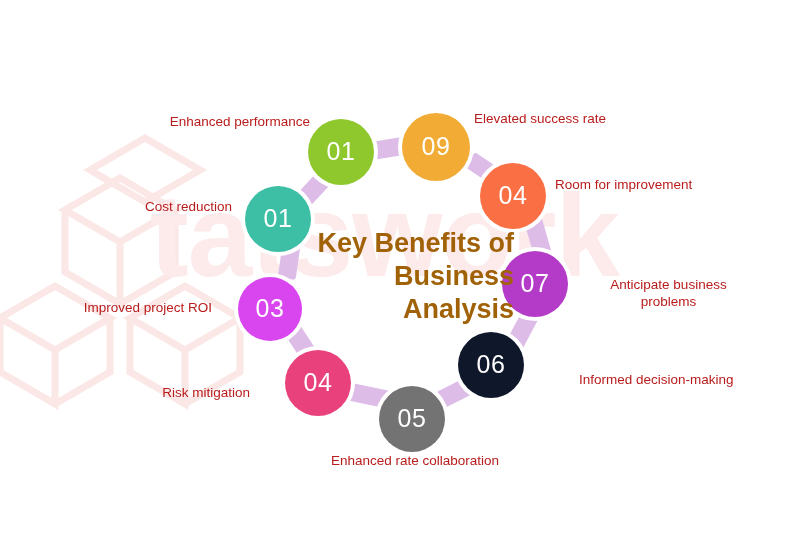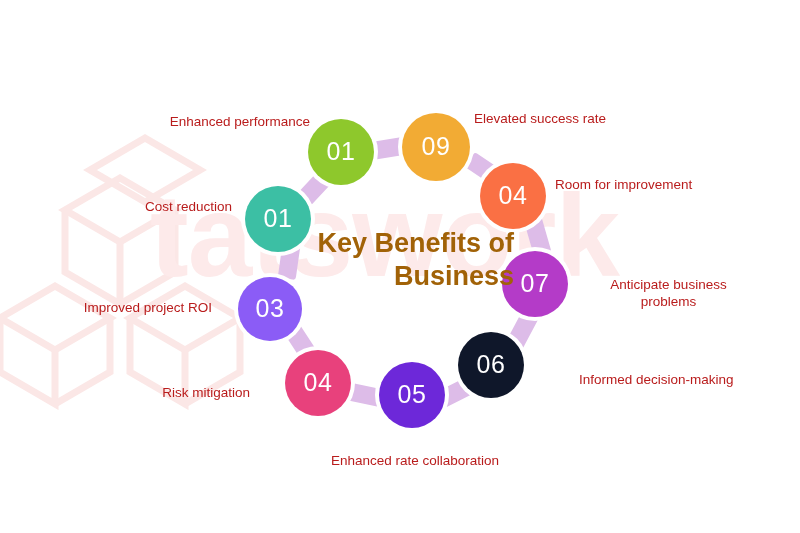--- a/index.html
+++ b/index.html
@@ -139,27 +139,27 @@
       <div class="connector" style="left: 296px; top: 175px; width: 45px; height: 18px; background: rgb(221, 188, 232); transform: rotate(313deg); transform-origin: center center;"></div>
     </div>
 
   <div id="nodes">
       <div class="node" style="left: 308px; top: 119px; width: 66px; height: 66px; background: rgb(142, 200, 44);">
         <span class="node-num">01</span>
       </div>
       <div class="node" style="left: 245px; top: 186px; width: 66px; height: 66px; background: rgb(60, 191, 164);">
         <span class="node-num">01</span>
       </div>
-      <div class="node" style="left: 238px; top: 277px; width: 64px; height: 64px; background: #8b5cf6;">
+      <div class="node" style="left: 238px; top: 277px; width: 64px; height: 64px; background: #d946ef;">
         <span class="node-num">03</span>
       </div>
       <div class="node" style="left: 285px; top: 350px; width: 66px; height: 66px; background: rgb(232, 65, 124); text-align: right;">
         <span class="node-num">04</span>
       </div>
-      <div class="node" style="left: 379px; top: 362px; width: 66px; height: 66px; background: #6d28d9; text-align: right;">
+      <div class="node" style="left: 379px; top: 386px; width: 66px; height: 66px; background: #737373; text-align: right;">
         <span class="node-num">05</span>
       </div>
       <div class="node" style="left: 458px; top: 332px; width: 66px; height: 66px; background: #0f172a;">
         <span class="node-num">06</span>
       </div>
       <div class="node" style="left: 502px; top: 251px; width: 66px; height: 66px; background: rgb(180, 59, 200);">
         <span class="node-num">07</span>
       </div>
       <div class="node" style="left: 480px; top: 163px; width: 66px; height: 66px; background: rgb(250, 112, 68);">
         <span class="node-num">04</span>
@@ -178,15 +178,16 @@
       <div class="label l" style="left: 560px; top: 371px; width: 240px; margin-left: 19px;">Informed decision-making</div>
       <div class="label c" style="left: 581px; top: 276px; width: 175px;">Anticipate business
 problems</div>
       <div class="label l" style="left: 555px; top: 176px; width: 200px;">Room for improvement</div>
       <div class="label l" style="left: 474px; top: 110px; width: 200px;">Elevated success rate</div>
     </div>
 
   <div id="center-title">
     <div>Key Benefits of</div>
     <div>Business</div>
+    <div>Analysis</div>
   </div>
 
 </div>
 
 </body></html>

